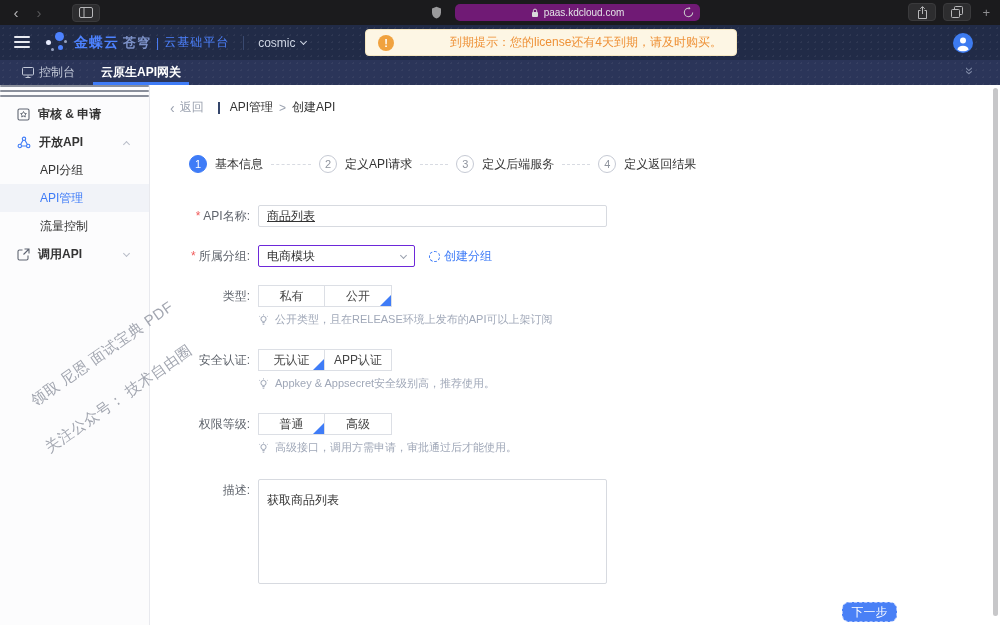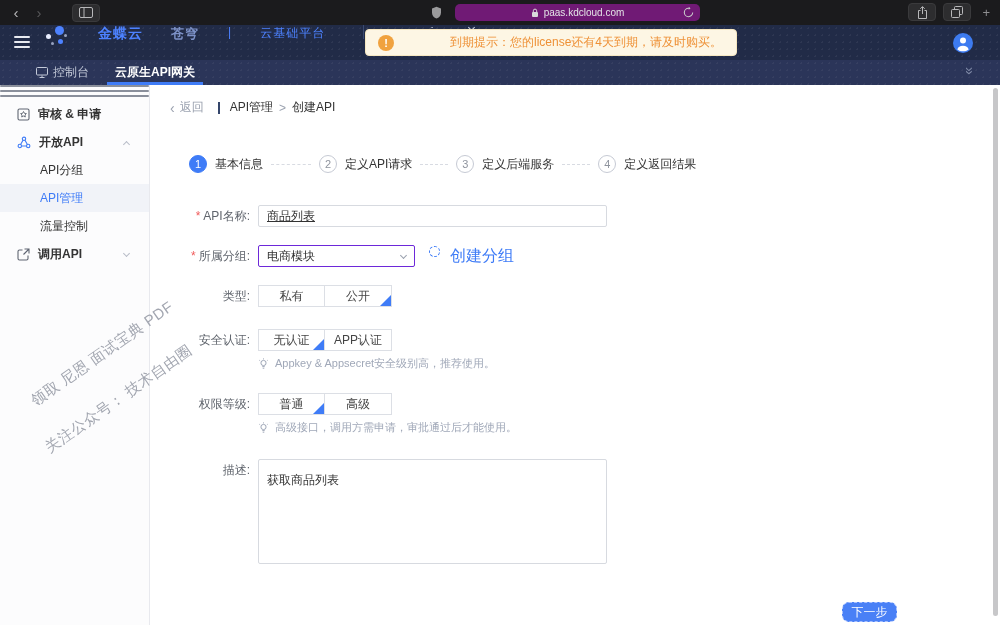--- a/index.html
+++ b/index.html
@@ -18,21 +18,21 @@
   .url-text { color:#e4e4e6; font-size:10px; }
   .reload { position:absolute; right:6px; top:3px; }
   .chrome-right { position:absolute; right:10px; top:3px; display:flex; align-items:center; gap:7px; }
   .chrome-plus { color:#8e8e90; font-size:13px; margin-left:4px; }
 
   
   .app-header { position:absolute; top:25px; left:0; width:1000px; height:35px; background:#212b47;
     background-image:radial-gradient(rgba(255,255,255,0.06) 1px, transparent 1px); background-size:7px 7px; }
   .hamburger { position:absolute; left:14px; top:11px; width:16px; }
   .hamburger i { display:block; height:2px; background:#e8eaf0; margin-bottom:3px; border-radius:1px; }
-  .logo-group { position:absolute; left:44px; top:0; height:35px; display:flex; align-items:flex-start;gap:24px; }
+  .logo-group { position:absolute; left:44px; top:0; height:35px; display:flex; align-items:center; }
   .logo-dots { position:relative; width:24px; height:24px; margin-right:6px; }
   .logo-dots i { position:absolute; border-radius:50%; }
   .logo-dots .d1 { width:9px; height:9px; background:#4d82ff; left:11px; top:1px; }
   .logo-dots .d2 { width:5px; height:5px; background:#e8edff; left:2px; top:9px; }
   .logo-dots .d3 { width:5px; height:5px; background:#4d82ff; left:14px; top:14px; }
   .logo-dots .d4 { width:3px; height:3px; background:#97a2c0; left:7px; top:17px; }
   .logo-dots .d5 { width:3px; height:3px; background:#97a2c0; left:20px; top:9px; }
   .logo-name { color:#4d82ff; font-size:14px; font-weight:bold; letter-spacing:1px; }
   .logo-sub { color:#7d92c8; font-size:13px; font-weight:bold; margin-left:4px; letter-spacing:1px; }
   .logo-pipe { color:#4d82ff; font-size:12px; margin:0 5px; }
@@ -41,21 +41,21 @@
   .workspace { color:#cfd6e4; font-size:12px; }
   .chev { display:inline-block; width:5px; height:5px; border-right:1.5px solid currentColor; border-bottom:1.5px solid currentColor; transform:rotate(45deg); }
   .ws-chev { color:#cfd6e4; margin-left:6px; margin-bottom:2px; }
   .alert-banner { position:absolute; left:365px; top:4px; width:372px; height:27px; background:#fdf6e4; border:1px solid #f6e7c0; border-radius:4px; display:flex; align-items:center; padding:0 12px; gap:12px; }
   .alert-dot { width:16px; height:16px; border-radius:50%; background:#f0a23f; color:#fff; font-size:11px; font-weight:bold; display:flex; align-items:center; justify-content:center; }
   .alert-text { color:#ee9137; font-size:12px;margin-left:44px; }
   .avatar-wrap { position:absolute; right:27px; top:8px; width:20px; height:20px; }
 
   
   .app-nav { position:absolute; top:60px; left:0; width:1000px; height:25px; background:#2b3559;
-    background-image:radial-gradient(rgba(255,255,255,0.05) 1px, transparent 1px); background-size:7px 7px; display:flex; align-items:center; padding-left:36px; gap:26px; }
+    background-image:radial-gradient(rgba(255,255,255,0.05) 1px, transparent 1px); background-size:7px 7px; display:flex; align-items:center; padding-left:22px; gap:26px; }
   .nav-tab { position:relative; height:25px; display:flex; align-items:center; gap:5px; font-size:12px; color:#c3c9d8; }
   .nav-tab.active { color:#fff; font-weight:bold; }
   .nav-tab.active::after { content:""; position:absolute; left:-8px; right:-8px; bottom:0; height:3px; background:#3f7cf7; }
   .nav-more { position:absolute; right:26px; top:3px; color:#7f89a6; font-size:14px; transform:rotate(90deg); }
 
   
   .sidebar { position:absolute; top:85px; left:0; width:150px; height:540px; background:#fcfcfd; border-right:1px solid #e8e9ee; }
   .side-collapse { width:16px; margin:9px auto 14px; }
   .side-collapse i { display:block; height:2px; background:#8a8f9b; margin-bottom:3px; border-radius:1px; }
   .side-item { position:relative; height:28px; display:flex; align-items:center; font-size:12px; color:#333; cursor:default; }
@@ -88,21 +88,21 @@
   .form { position:absolute; top:120px; left:0; width:850px; }
   .form-row { display:flex; align-items:flex-start; }
   .mb18 { margin-bottom:18px; } .mb22 { margin-bottom:22px; } .mb24 { margin-bottom:24px; }
   .form-label { width:100px; text-align:right; font-size:12px; color:#5f646c; line-height:22px; flex:none; }
   .star { color:#f05b5b; margin-right:3px; }
   .form-field { margin-left:8px; }
   .text-input { width:349px; height:22px; border:1px solid #d7dae0; border-radius:2px; font-size:12px; color:#333; padding:0 8px; font-family:inherit; background:#fff;text-decoration:underline; }
   .select { width:157px; height:22px; border:1px solid #6d28d9; border-radius:2px; display:flex; align-items:center; justify-content:space-between; padding:0 8px; font-size:12px; color:#333; background:#fff; }
   .select .chev { color:#9aa1af; margin-bottom:2px; }
   .inline-field { display:flex; align-items:center; }
-  .group-action { display:flex; align-items:flex-start; gap:10px; margin-left:14px; color:#3f7cf7; font-size:16px; cursor:pointer; }
+  .group-action { display:flex; align-items:center; gap:4px; margin-left:14px; color:#3f7cf7; font-size:12px; cursor:pointer; }
   .dashed-circle { width:11px; height:11px; border:1px dashed #3f7cf7; border-radius:50%; }
 
   .toggle-group { display:flex; }
   .toggle { position:relative; width:67px; height:22px; background:#fff; border:1px solid #dcdfe5; font-size:12px; color:#444; display:flex; align-items:center; justify-content:center; overflow:hidden; cursor:pointer; }
   .toggle + .toggle { border-left:none; }
   .toggle.selected::after { content:""; position:absolute; right:0; bottom:0; border-left:11px solid transparent; border-bottom:11px solid #3f7cf7; }
   .hint { display:flex; align-items:center; gap:6px; margin-top:5px; height:15px; font-size:11px; color:#a0a8b8; }
 
   .desc-textarea { width:349px; height:105px; border:1px solid #d7dae0; border-radius:2px; font-size:12px; color:#333; padding:12px 8px; resize:none; font-family:inherit; background:#fff; }
 
@@ -340,20 +340,31 @@
         </div>
       </div>
 
       <div class="form-row mb22">
         <div class="form-label"><span>类型:</span></div>
         <div class="form-field">
           <div class="toggle-group">
             <div class="toggle">私有</div>
             <div class="toggle selected">公开</div>
           </div>
+          <div class="hint">
+            <span>
+              <svg width="11" height="12" viewBox="0 0 11 12">
+                  <g fill="none" stroke="#a0a8b8" stroke-width="1">
+                    <circle cx="5.5" cy="5" r="2.6"></circle>
+                    <path d="M4.3 8.6h2.4M4.7 10.2h1.6M5.5 .4v1M1.4 2.3l.7.6M9.6 2.3l-.7.6"></path>
+                  </g>
+                </svg>
+            </span>
+            <span>公开类型，且在RELEASE环境上发布的API可以上架订阅</span>
+          </div>
         </div>
       </div>
 
       <div class="form-row mb22">
         <div class="form-label"><span>安全认证:</span></div>
         <div class="form-field">
           <div class="toggle-group">
             <div class="toggle selected">无认证</div>
             <div class="toggle">APP认证</div>
           </div>

